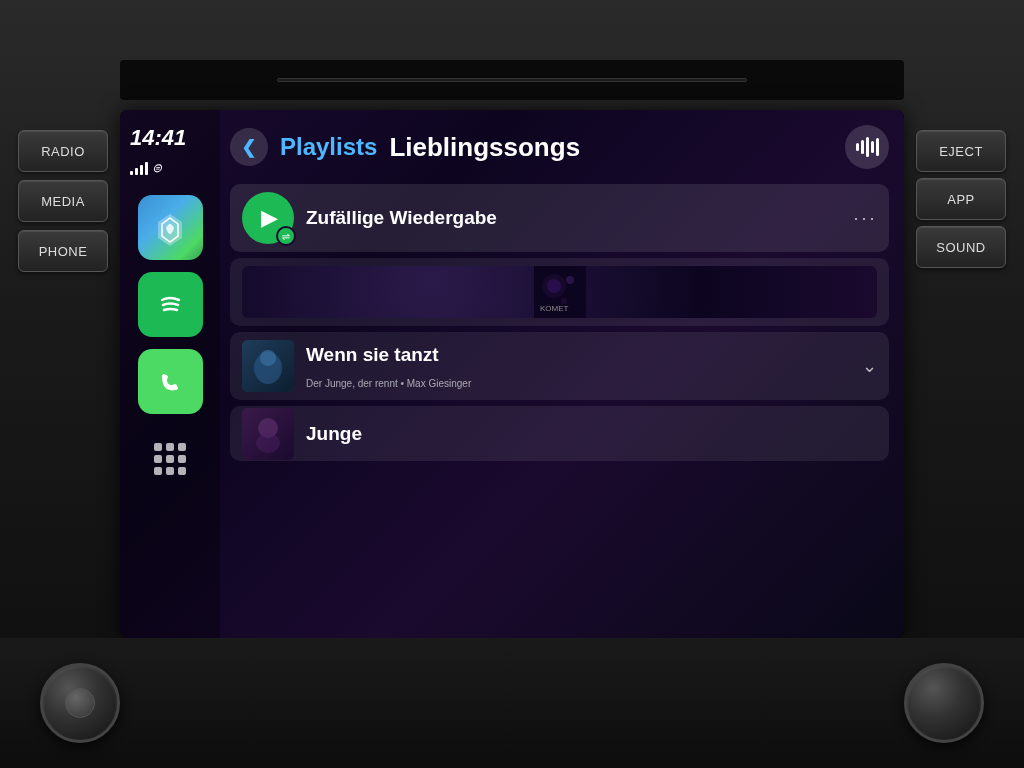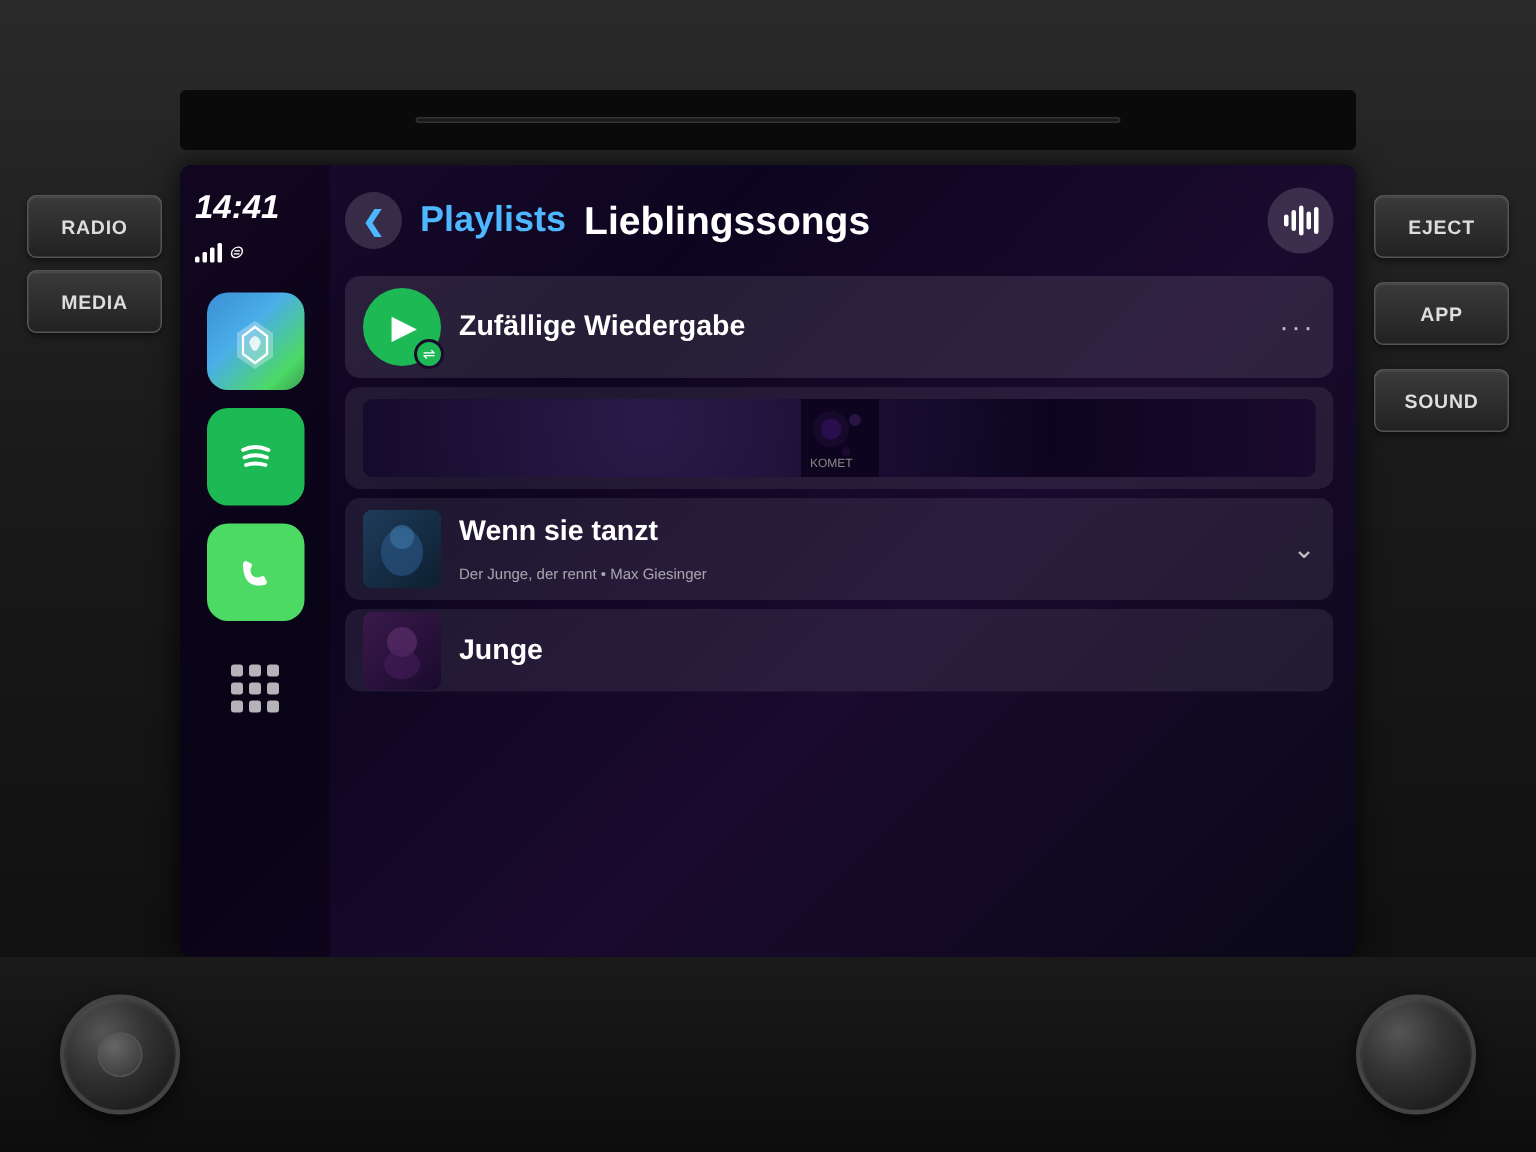--- a/index.html
+++ b/index.html
@@ -47,37 +47,37 @@
     }
 
     .car-button {
       width: 90px;
       height: 42px;
       background: linear-gradient(180deg, #3a3a3a 0%, #222 100%);
       border: 1px solid #555;
       border-radius: 6px;
       color: #ddd;
       font-size: 13px;
-      font-weight: 700;
+      font-weight: 400;
       display: flex;
       align-items: center;
       justify-content: center;
       cursor: pointer;
       letter-spacing: 0.5px;
       box-shadow: inset 0 1px 1px rgba(255,255,255,0.1), 0 2px 4px rgba(0,0,0,0.5);
     }
 
     
     .right-buttons {
       position: absolute;
       right: 18px;
       top: 130px;
       display: flex;
       flex-direction: column;
-      gap: 16px;
+      gap: 6px;
       z-index: 10;
     }
 
     
     .screen-container {
       position: absolute;
       left: 120px;
       right: 120px;
       top: 110px;
       bottom: 130px;
@@ -467,20 +467,21 @@
 <div class="car-unit">
   <div class="car-body"></div>
 
   <div class="top-slot">
     <div class="cd-slot"></div>
   </div>
 
   <div class="left-buttons">
     <div class="car-button">RADIO</div>
     <div class="car-button">MEDIA</div>
+    <div class="car-button">PHONE</div>
   </div>
 
   <div class="right-buttons">
     <div class="car-button">EJECT</div>
     <div class="car-button">APP</div>
     <div class="car-button">SOUND</div>
   </div>
 
   <div class="screen-container">
     <div class="screen">

